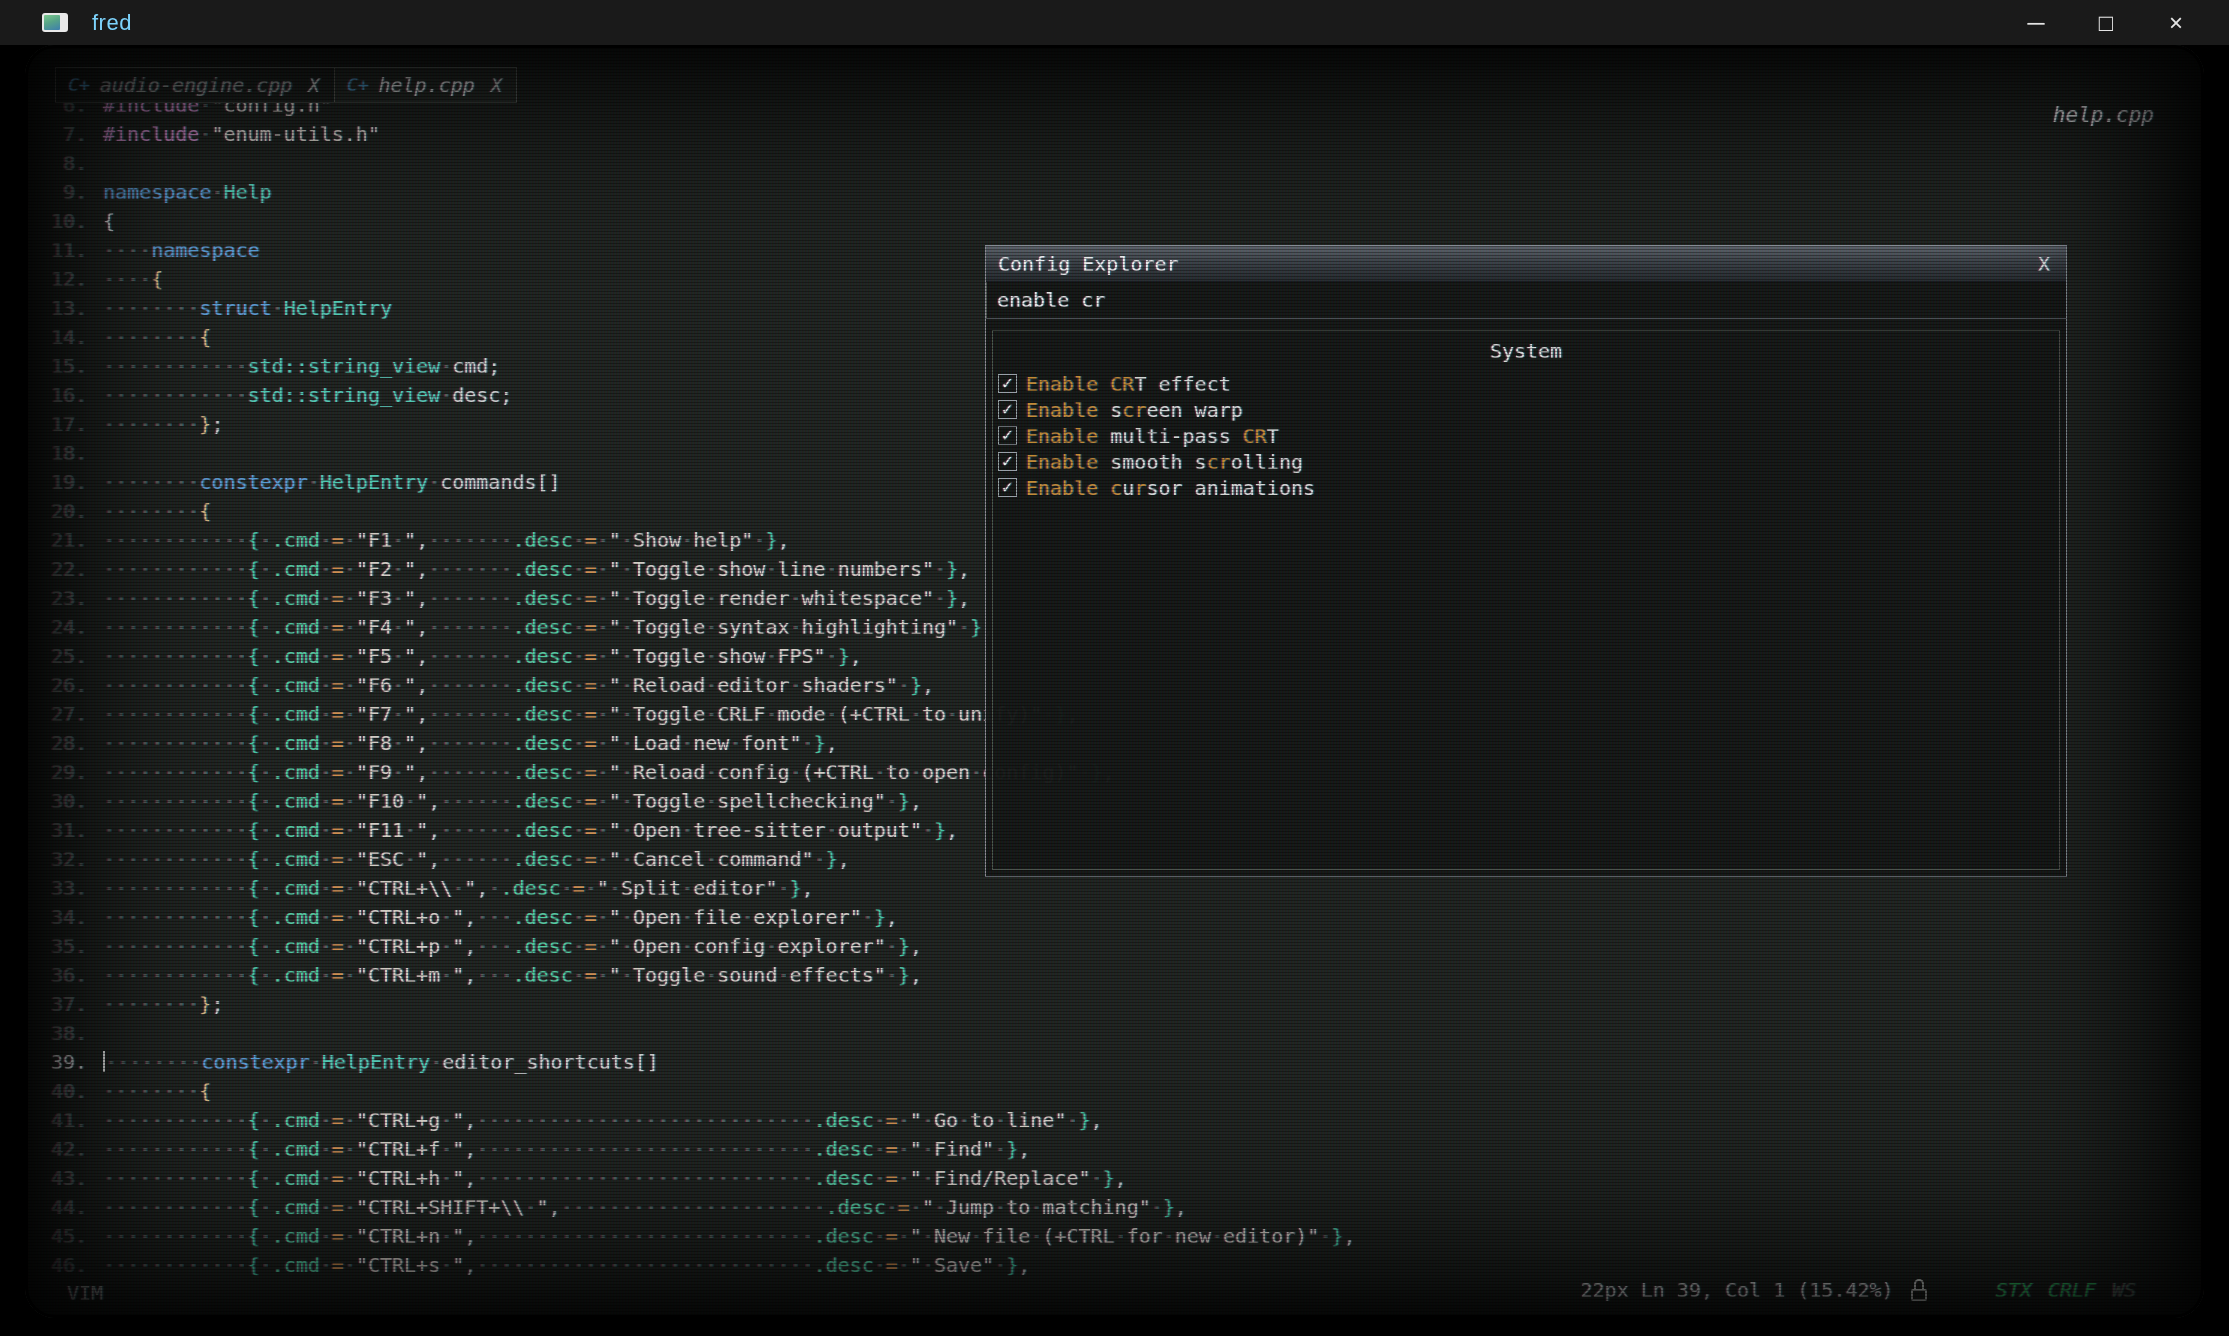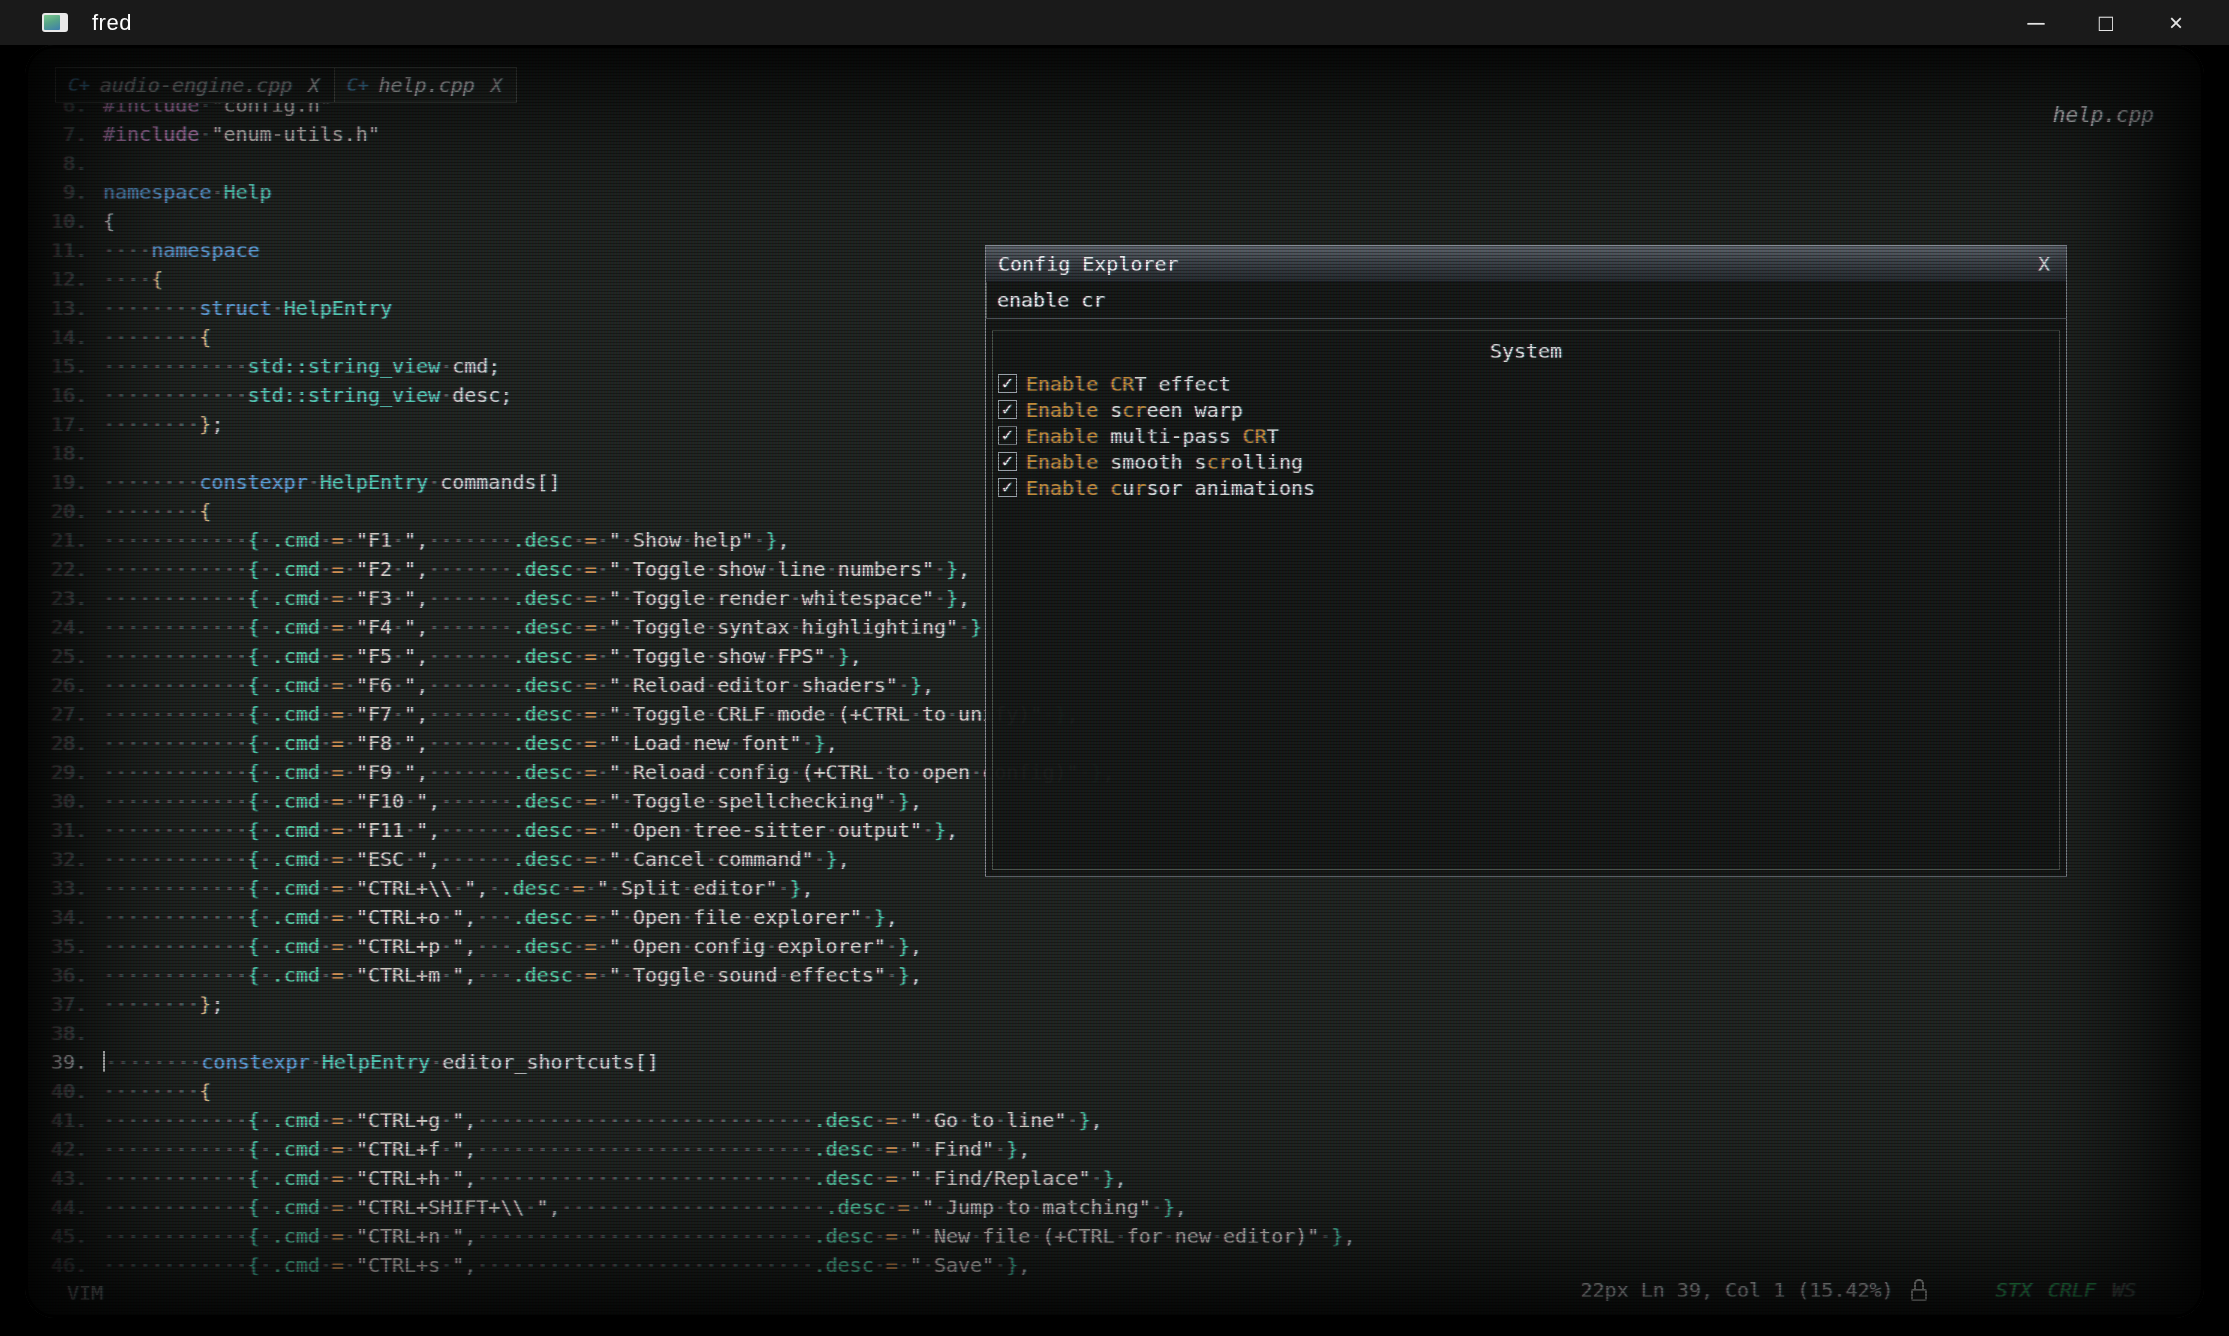--- a/index.html
+++ b/index.html
@@ -14,21 +14,21 @@
   }
   .app-icon {
     width:26px; height:19px; margin-left:42px; background:#e9e9e9;
     border-radius:3px; position:relative; overflow:hidden;
   }
   .app-icon-inner {
     position:absolute; left:2px; top:2px; bottom:2px; width:62%;
     background:linear-gradient(160deg,#7cc98f 0%,#57a487 45%,#3e7fae 100%);
     border-radius:1px;
   }
-  .window-title { color:#ffffff; font-size:22px; margin-left:24px; letter-spacing:0.5px; }
+  .window-title { color:#7dd3fc; font-size:22px; margin-left:24px; letter-spacing:0.5px; }
   .win-controls { position:absolute; right:18px; top:0; height:45px; display:flex; align-items:center; }
   .win-btn {
     width:70px; height:45px; display:flex; align-items:center; justify-content:center;
     color:#e4e4e4; font-size:24px; cursor:default;
   }
 
   
   .screen {
     position:absolute; left:25px; top:45px; width:2179px; height:1273px;
     background:#1d201d; border-radius:30px; overflow:hidden;

